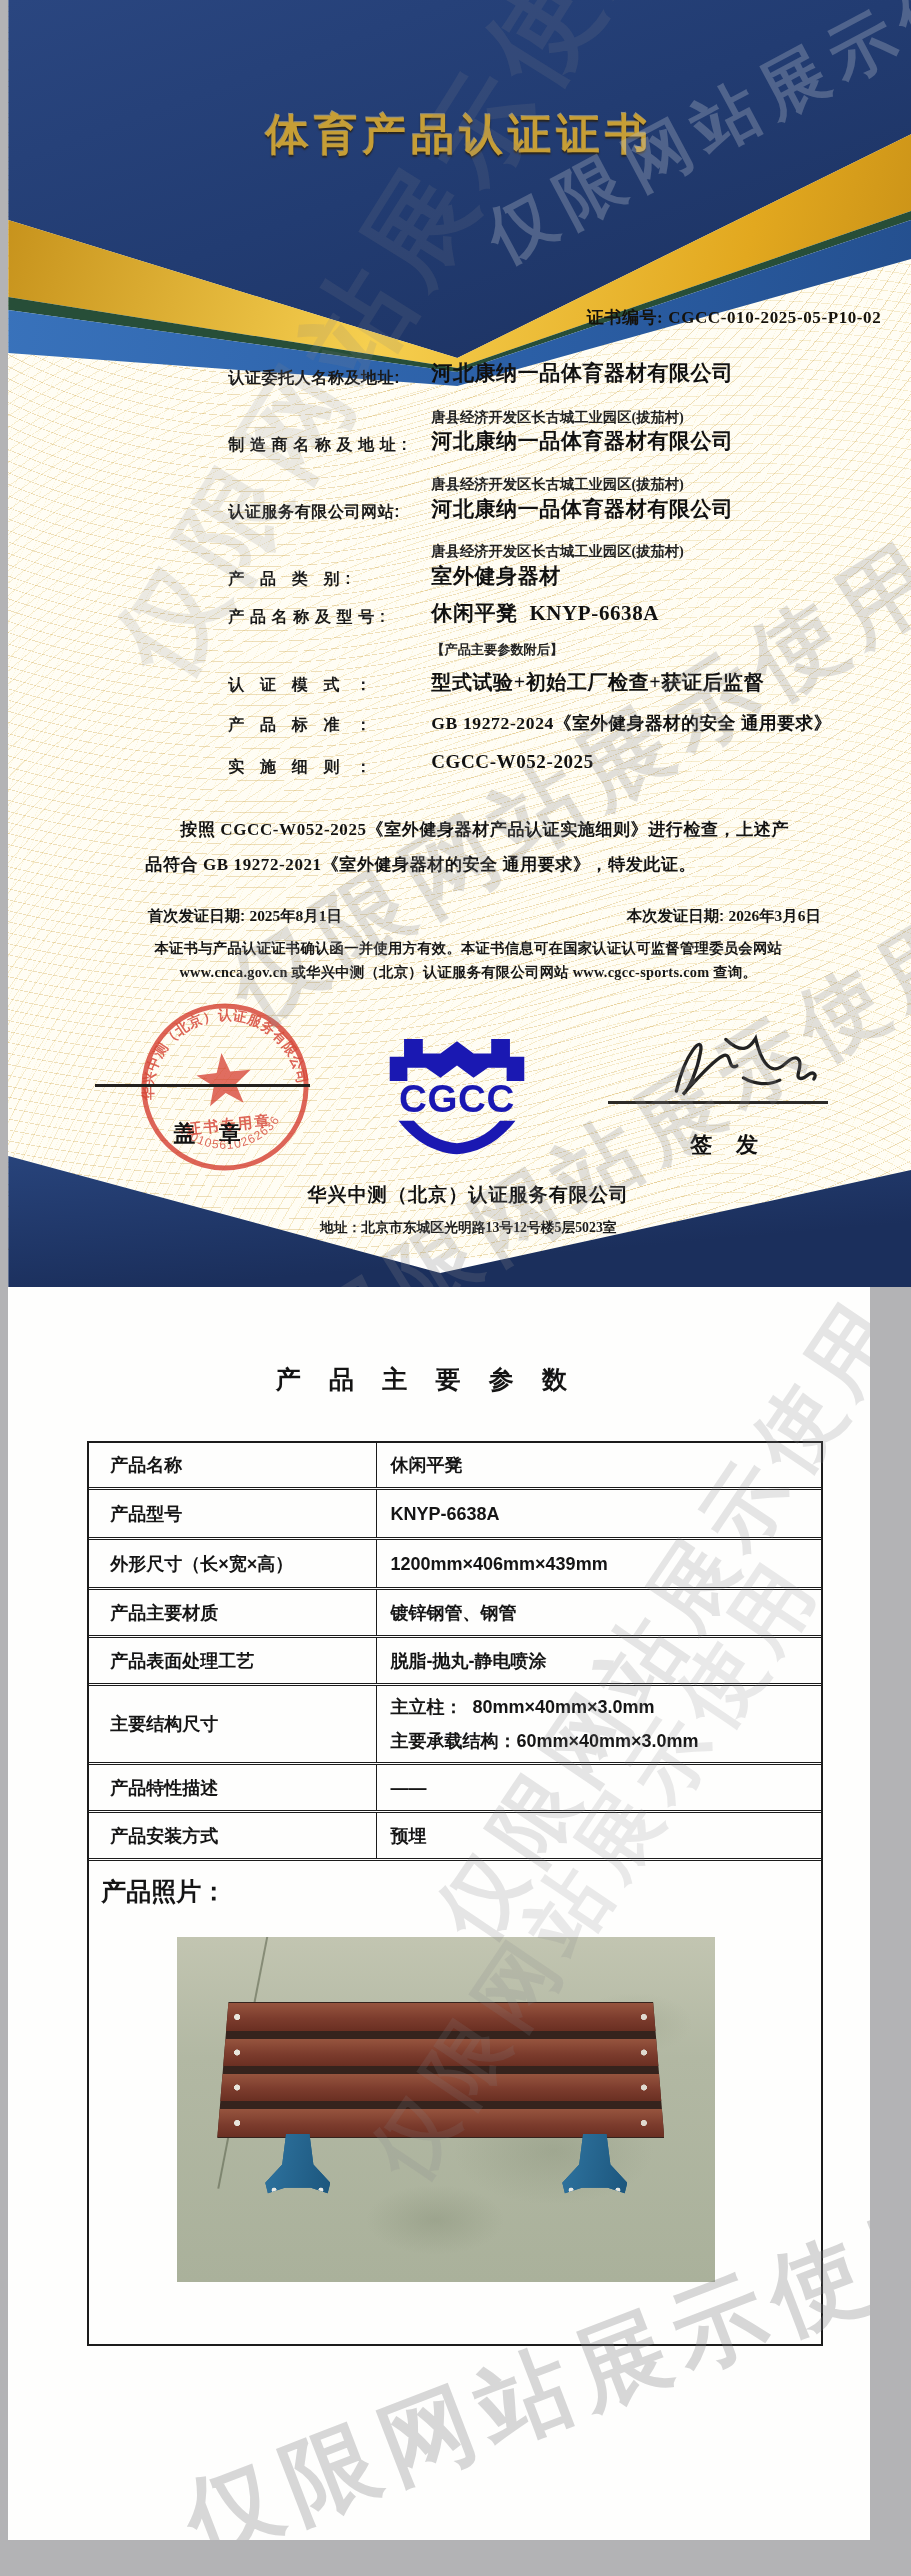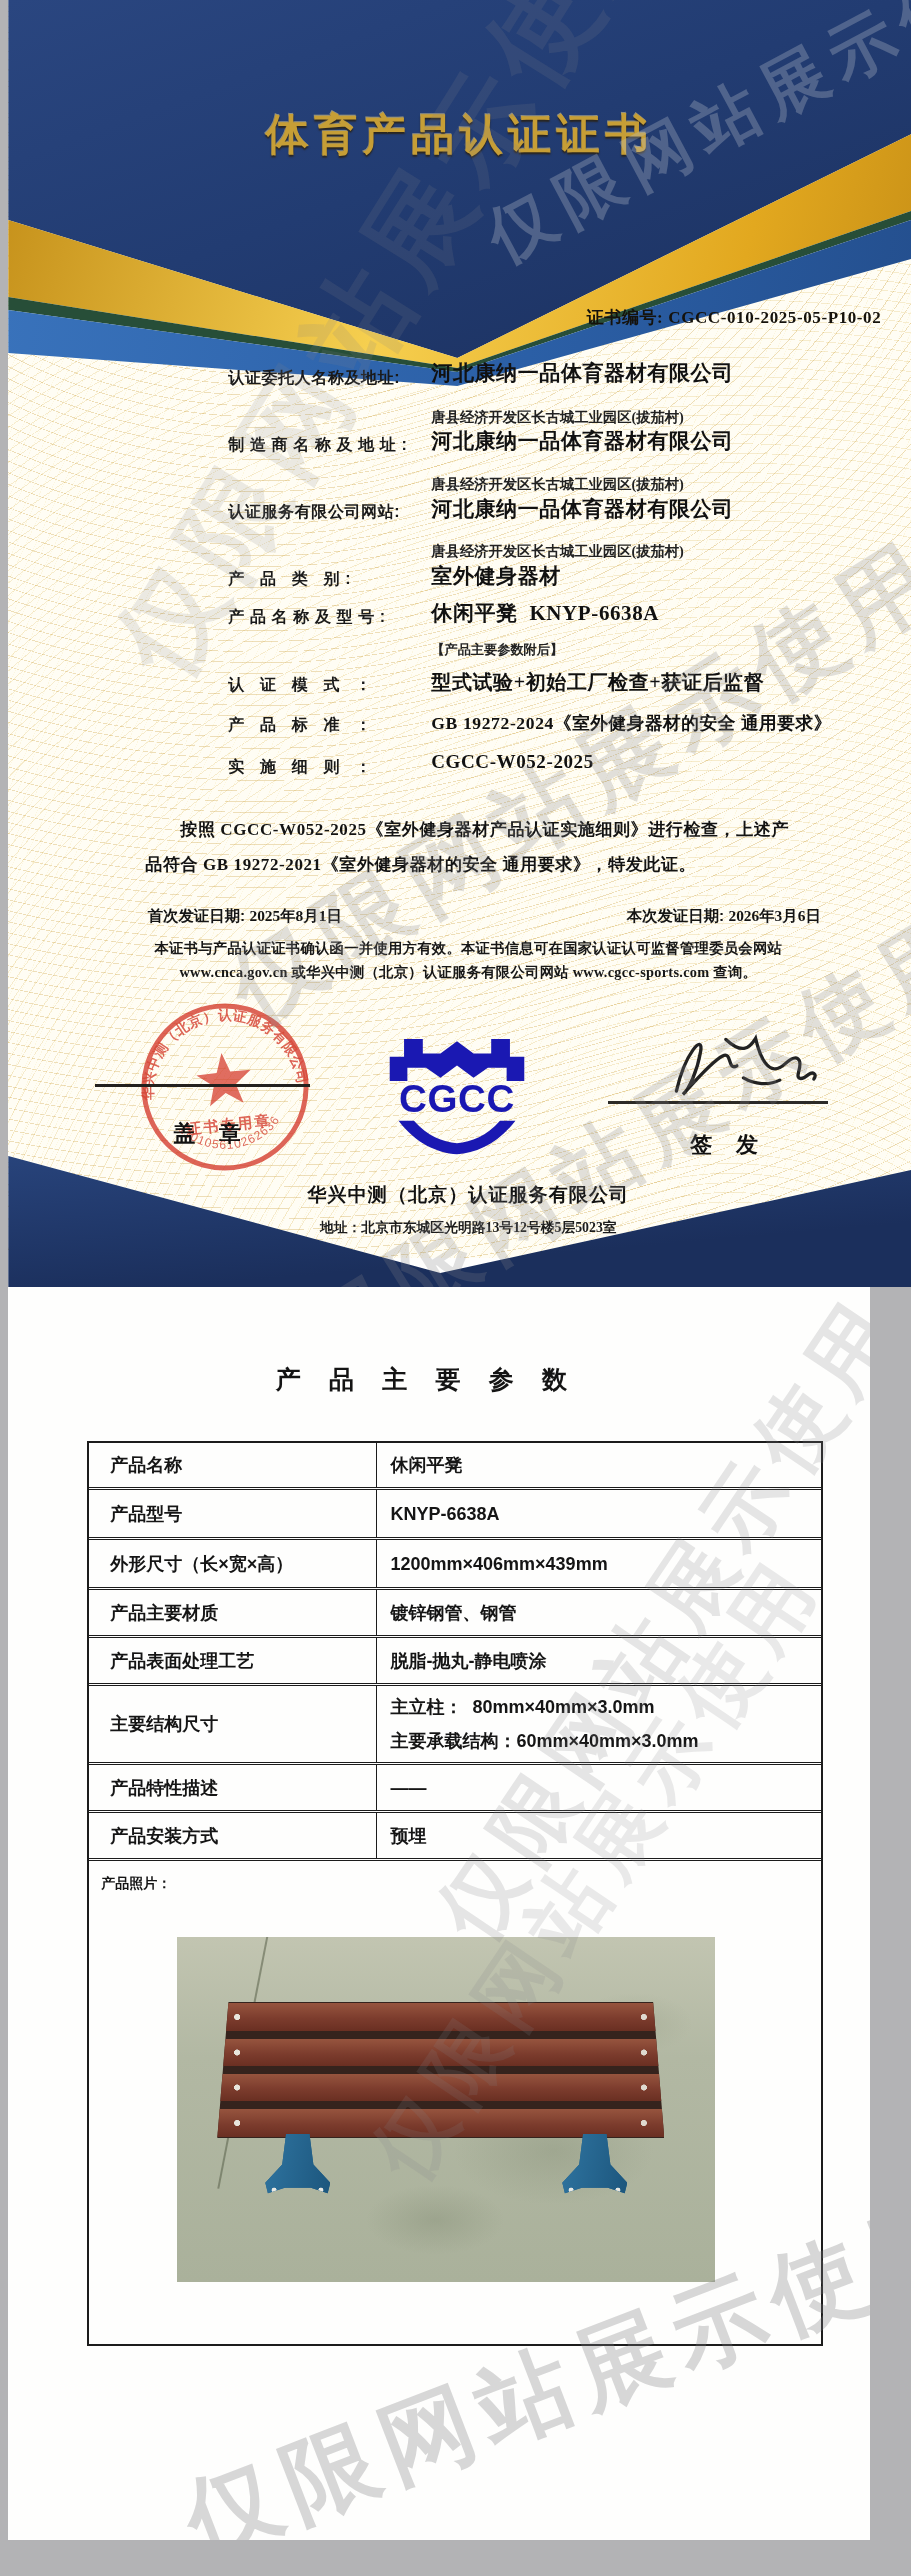--- a/index.html
+++ b/index.html
@@ -117,21 +117,21 @@
     font-family:"Liberation Sans", sans-serif;font-size:18px;font-weight:700;color:#151515;
   }
   .pcell-v{
     flex:1;display:flex;flex-direction:column;justify-content:center;padding-left:13.2px;
     font-family:"Liberation Sans", sans-serif;font-size:18px;font-weight:700;color:#151515;
     white-space:pre;line-height:34px;
   }
   .photo-row{flex:1;position:relative;display:block;}
   .photo-label{
     position:absolute;left:12px;top:14.3px;
-    font-family:"Liberation Sans", sans-serif;font-size:14px;font-weight:700;color:#151515;
+    font-family:"Liberation Sans", sans-serif;font-size:25px;font-weight:700;color:#151515;
   }
   .photo{
     position:absolute;left:88px;top:76px;width:538px;height:345px;
     background:linear-gradient(180deg,#c2c5b1 0%,#b2b8a3 35%,#aab19b 100%);
     overflow:hidden;
   }
   .photo .mottle{
     position:absolute;inset:0;
     background-image:
       radial-gradient(ellipse 121px 66px at 28% 38%, rgba(128,138,112,.30), transparent 70%),

